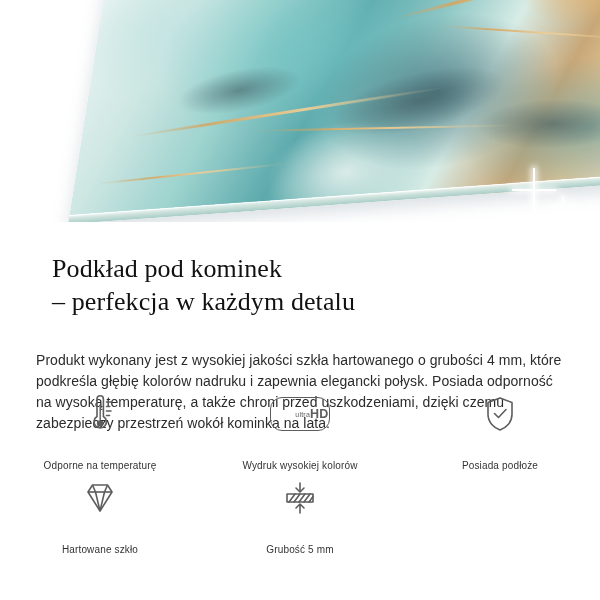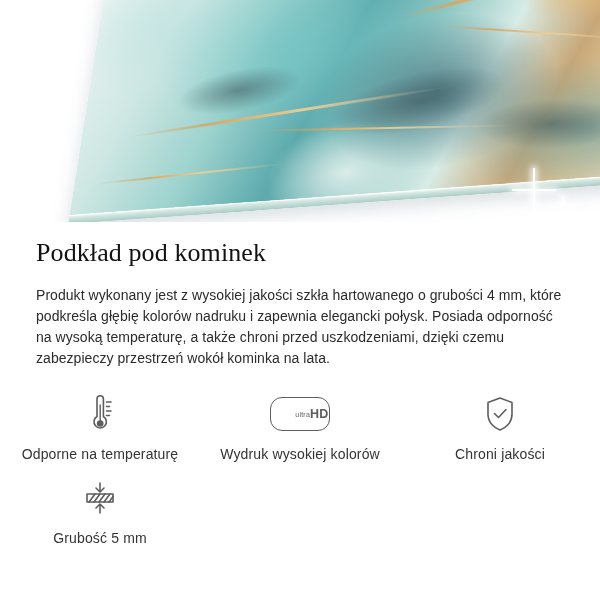--- a/index.html
+++ b/index.html
@@ -97,21 +97,21 @@
   .s2 { left: 552px; top: 196px; width: 22px; height: 22px; opacity: .8; }
 
   
   .content {
     position: absolute;
     left: 0;
     top: 222px;
     width: 600px;
   }
   .headline {
-    margin: 0;
+    margin: 16px;
     padding: 14px 36px 0 36px;
     font-family: "Liberation Serif", serif;
     font-weight: 400;
     font-size: 26px;
     line-height: 33px;
     color: #111111;
     letter-spacing: 0.1px;
   }
   .headline .line { display: block; }
   .body-copy {
@@ -140,22 +140,22 @@
     align-items: center;
     justify-content: flex-start;
   }
   .feature .ico {
     height: 44px;
     display: flex;
     align-items: center;
     justify-content: center;
   }
   .feature .cap {
-    margin-top: 10px;
-    font-size: 14px;
+    margin-top: 24px;
+    font-size: 10px;
     color: #333333;
     text-align: center;
     letter-spacing: .15px;
   }
   .ultra-hd {
     width: 34px; height: 32px;
     border: 1.6px solid #5d5d5d;
     border-radius: 12px;
     display: flex; flex-direction: row;
     align-items: center; justify-content: center;
@@ -184,20 +184,21 @@
       <div class="vein v5"></div>
       <div class="glass-edge"></div>
     </div>
     <div class="sparkle s1"></div>
     <div class="sparkle s2"></div>
   </div>
 
   <div class="content">
     <h1 class="headline">
       <span class="line">Podkład pod kominek</span>
+      <span class="line">– perfekcja w każdym detalu</span>
     </h1>
     <p class="body-copy">Produkt wykonany jest z wysokiej jakości szkła hartowanego o grubości 4 mm, które podkreśla głębię kolorów nadruku i zapewnia elegancki połysk. Posiada odporność na wysoką temperaturę, a także chroni przed uszkodzeniami, dzięki czemu zabezpieczy przestrzeń wokół kominka na lata.</p>
   </div>
 
   <div class="features">
 
     <div class="feature">
       <div class="ico">
         <svg width="40" height="42" viewBox="0 0 40 42">
           <g fill="none" stroke="#5d5d5d" stroke-width="1.6" stroke-linecap="round">
@@ -223,23 +224,36 @@
 
     <div class="feature">
       <div class="ico">
         <svg width="40" height="42" viewBox="0 0 40 42">
           <g fill="none" stroke="#5d5d5d" stroke-width="1.6" stroke-linejoin="round" stroke-linecap="round">
             <path d="M20 5 L32 9.5 v12 c0 8-6.2 13.3-12 15.5 -5.8-2.2-12-7.5-12-15.5 v-12 Z"></path>
             <path d="M14.5 20.5 l4 4 7.5-8"></path>
           </g>
         </svg>
       </div>
-      <div class="cap">Chroni jakości</div>
-    </div>
-
+      <div class="cap">Posiada podłoże</div>
+    </div>
+
+    <div class="feature">
+      <div class="ico">
+        <svg width="42" height="40" viewBox="0 0 42 40">
+          <g fill="none" stroke="#5d5d5d" stroke-width="1.6" stroke-linejoin="round">
+            <path d="M9 14 L13.5 7 h15 L33 14 L21 33 Z"></path>
+            <path d="M9 14 h24"></path>
+            <path d="M13.5 7 L16.5 14 L21 33"></path>
+            <path d="M28.5 7 L25.5 14 L21 33"></path>
+          </g>
+        </svg>
+      </div>
+      <div class="cap">Hartowane szkło</div>
+    </div>
 
 
     <div class="feature">
       <div class="ico">
         <svg width="44" height="38" viewBox="0 0 44 38">
           <g fill="none" stroke="#5d5d5d" stroke-width="1.6" stroke-linecap="round" stroke-linejoin="round">
             <path d="M22 4 v8"></path>
             <path d="M18 9 l4 4 4-4"></path>
             <rect x="9" y="15" width="26" height="8"></rect>
             <path d="M11 23 l6-8M16 23 l6-8M21 23 l6-8M26 23 l6-8M31 23 l4-5.5"></path>

